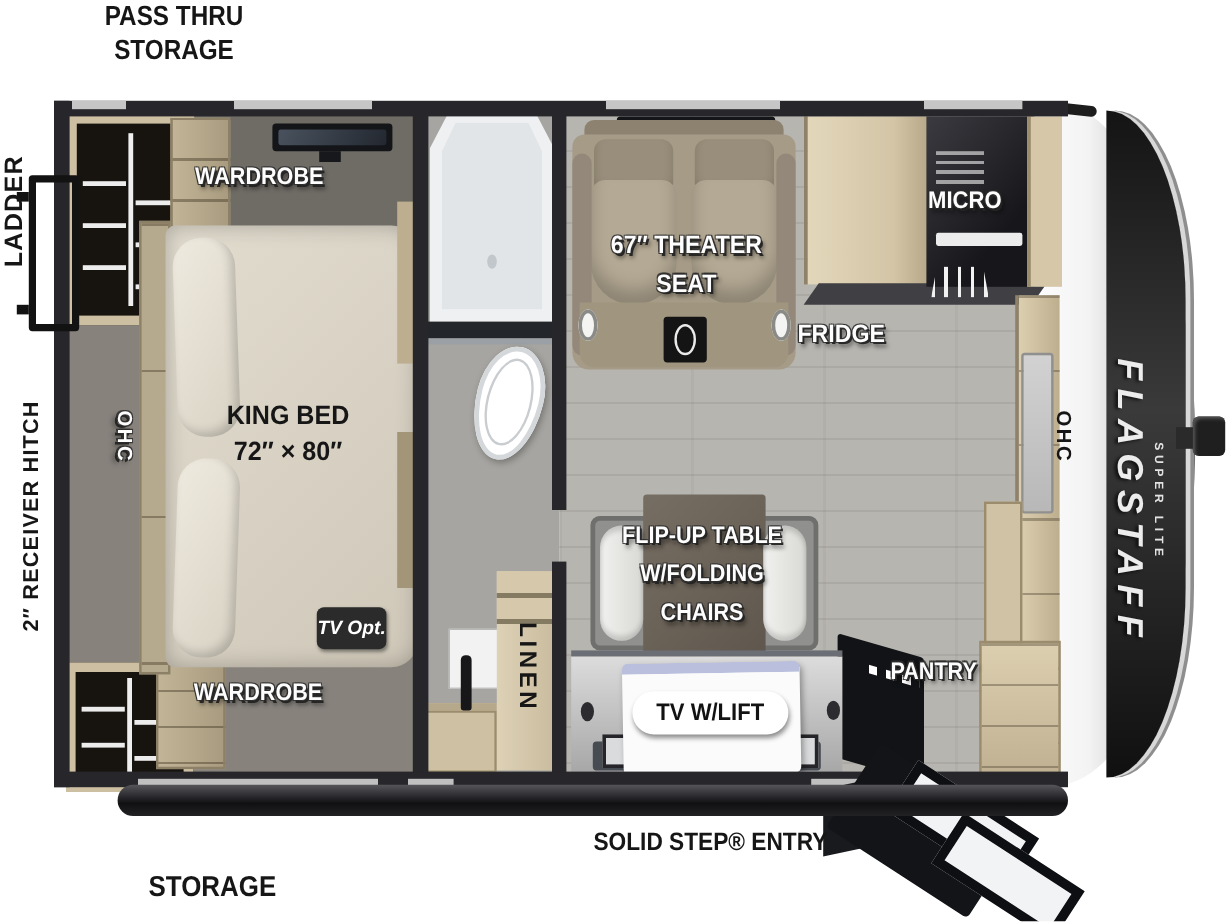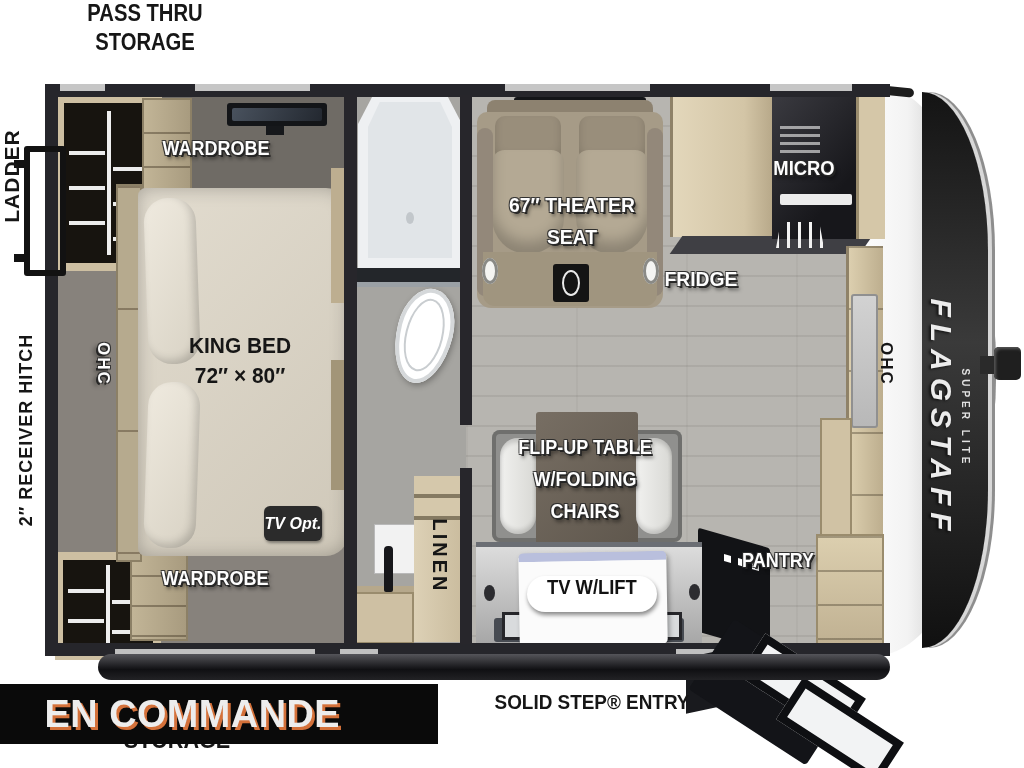--- a/index.html
+++ b/index.html
@@ -137,21 +137,21 @@
 
   .tv-cabinet{left:476px;top:542px;width:226px;height:100px;
     background:linear-gradient(to bottom,#dcdcdc,#a5a5a5);border-top:5px solid #6b6e74;}
   .tv-base{left:494px;top:618px;width:190px;height:24px;background:#474b52;border-radius:3px;}
   .tv-tray{left:502px;top:612px;width:174px;height:22px;background:#d9dbdd;border:3px solid #26262a;}
   .tv-panel{left:519px;top:552px;width:148px;height:84px;background:#fbfbfb;border-radius:5px;
     border-top:9px solid #b9bfdd;transform:rotate(-1deg);box-shadow:2px 3px 5px rgba(0,0,0,.35);}
   .tv-knob{width:11px;height:16px;background:#2c2c30;border-radius:50%;}
   .tv-knob-l{left:484px;top:585px;} .tv-knob-r{left:689px;top:584px;}
   .tvlift-pill{left:527px;top:576px;width:130px;height:36px;background:#ffffff;border-radius:18px;
-    display:flex;justify-content:center;box-shadow:1px 3px 4px rgba(0,0,0,.45);}
+    display:flex;align-items:center;justify-content:center;box-shadow:1px 3px 4px rgba(0,0,0,.45);}
   .tvlift-pill span{color:#121212;font-weight:bold;font-size:20px;transform:scaleX(.92);}
 
   
   .wall{background:#26262b;}
   .wall-top{left:45px;top:84px;width:845px;height:13px;}
   .wall-bottom{left:45px;top:643px;width:845px;height:13px;}
   .wall-left{left:45px;top:84px;width:13px;height:572px;}
   .bwall1{left:344px;top:95px;width:13px;height:549px;background:#27262b;}
   .bwall2a{left:460px;top:95px;width:12px;height:330px;background:#27262b;}
   .bwall2b{left:460px;top:468px;width:12px;height:176px;background:#27262b;}
@@ -356,17 +356,14 @@
   <div class="lbl lw l-theater2">SEAT</div>
   <div class="lbl lw l-fridge">FRIDGE</div>
   <div class="lbl lw l-micro">MICRO</div>
   <div class="lbl lw l-table1">FLIP-UP TABLE</div>
   <div class="lbl lw l-table2">W/FOLDING</div>
   <div class="lbl lw l-table3">CHAIRS</div>
   <div class="lbl lw l-pantry">PANTRY</div>
   <div class="lbl lk l-ohc-right">OHC</div>
   <div class="lbl lk l-storage-b">STORAGE</div>
 
-  <div class="banner">
-    <span>EN COMMANDE</span>
-  </div>
 
 </div>
 
 </body></html>

